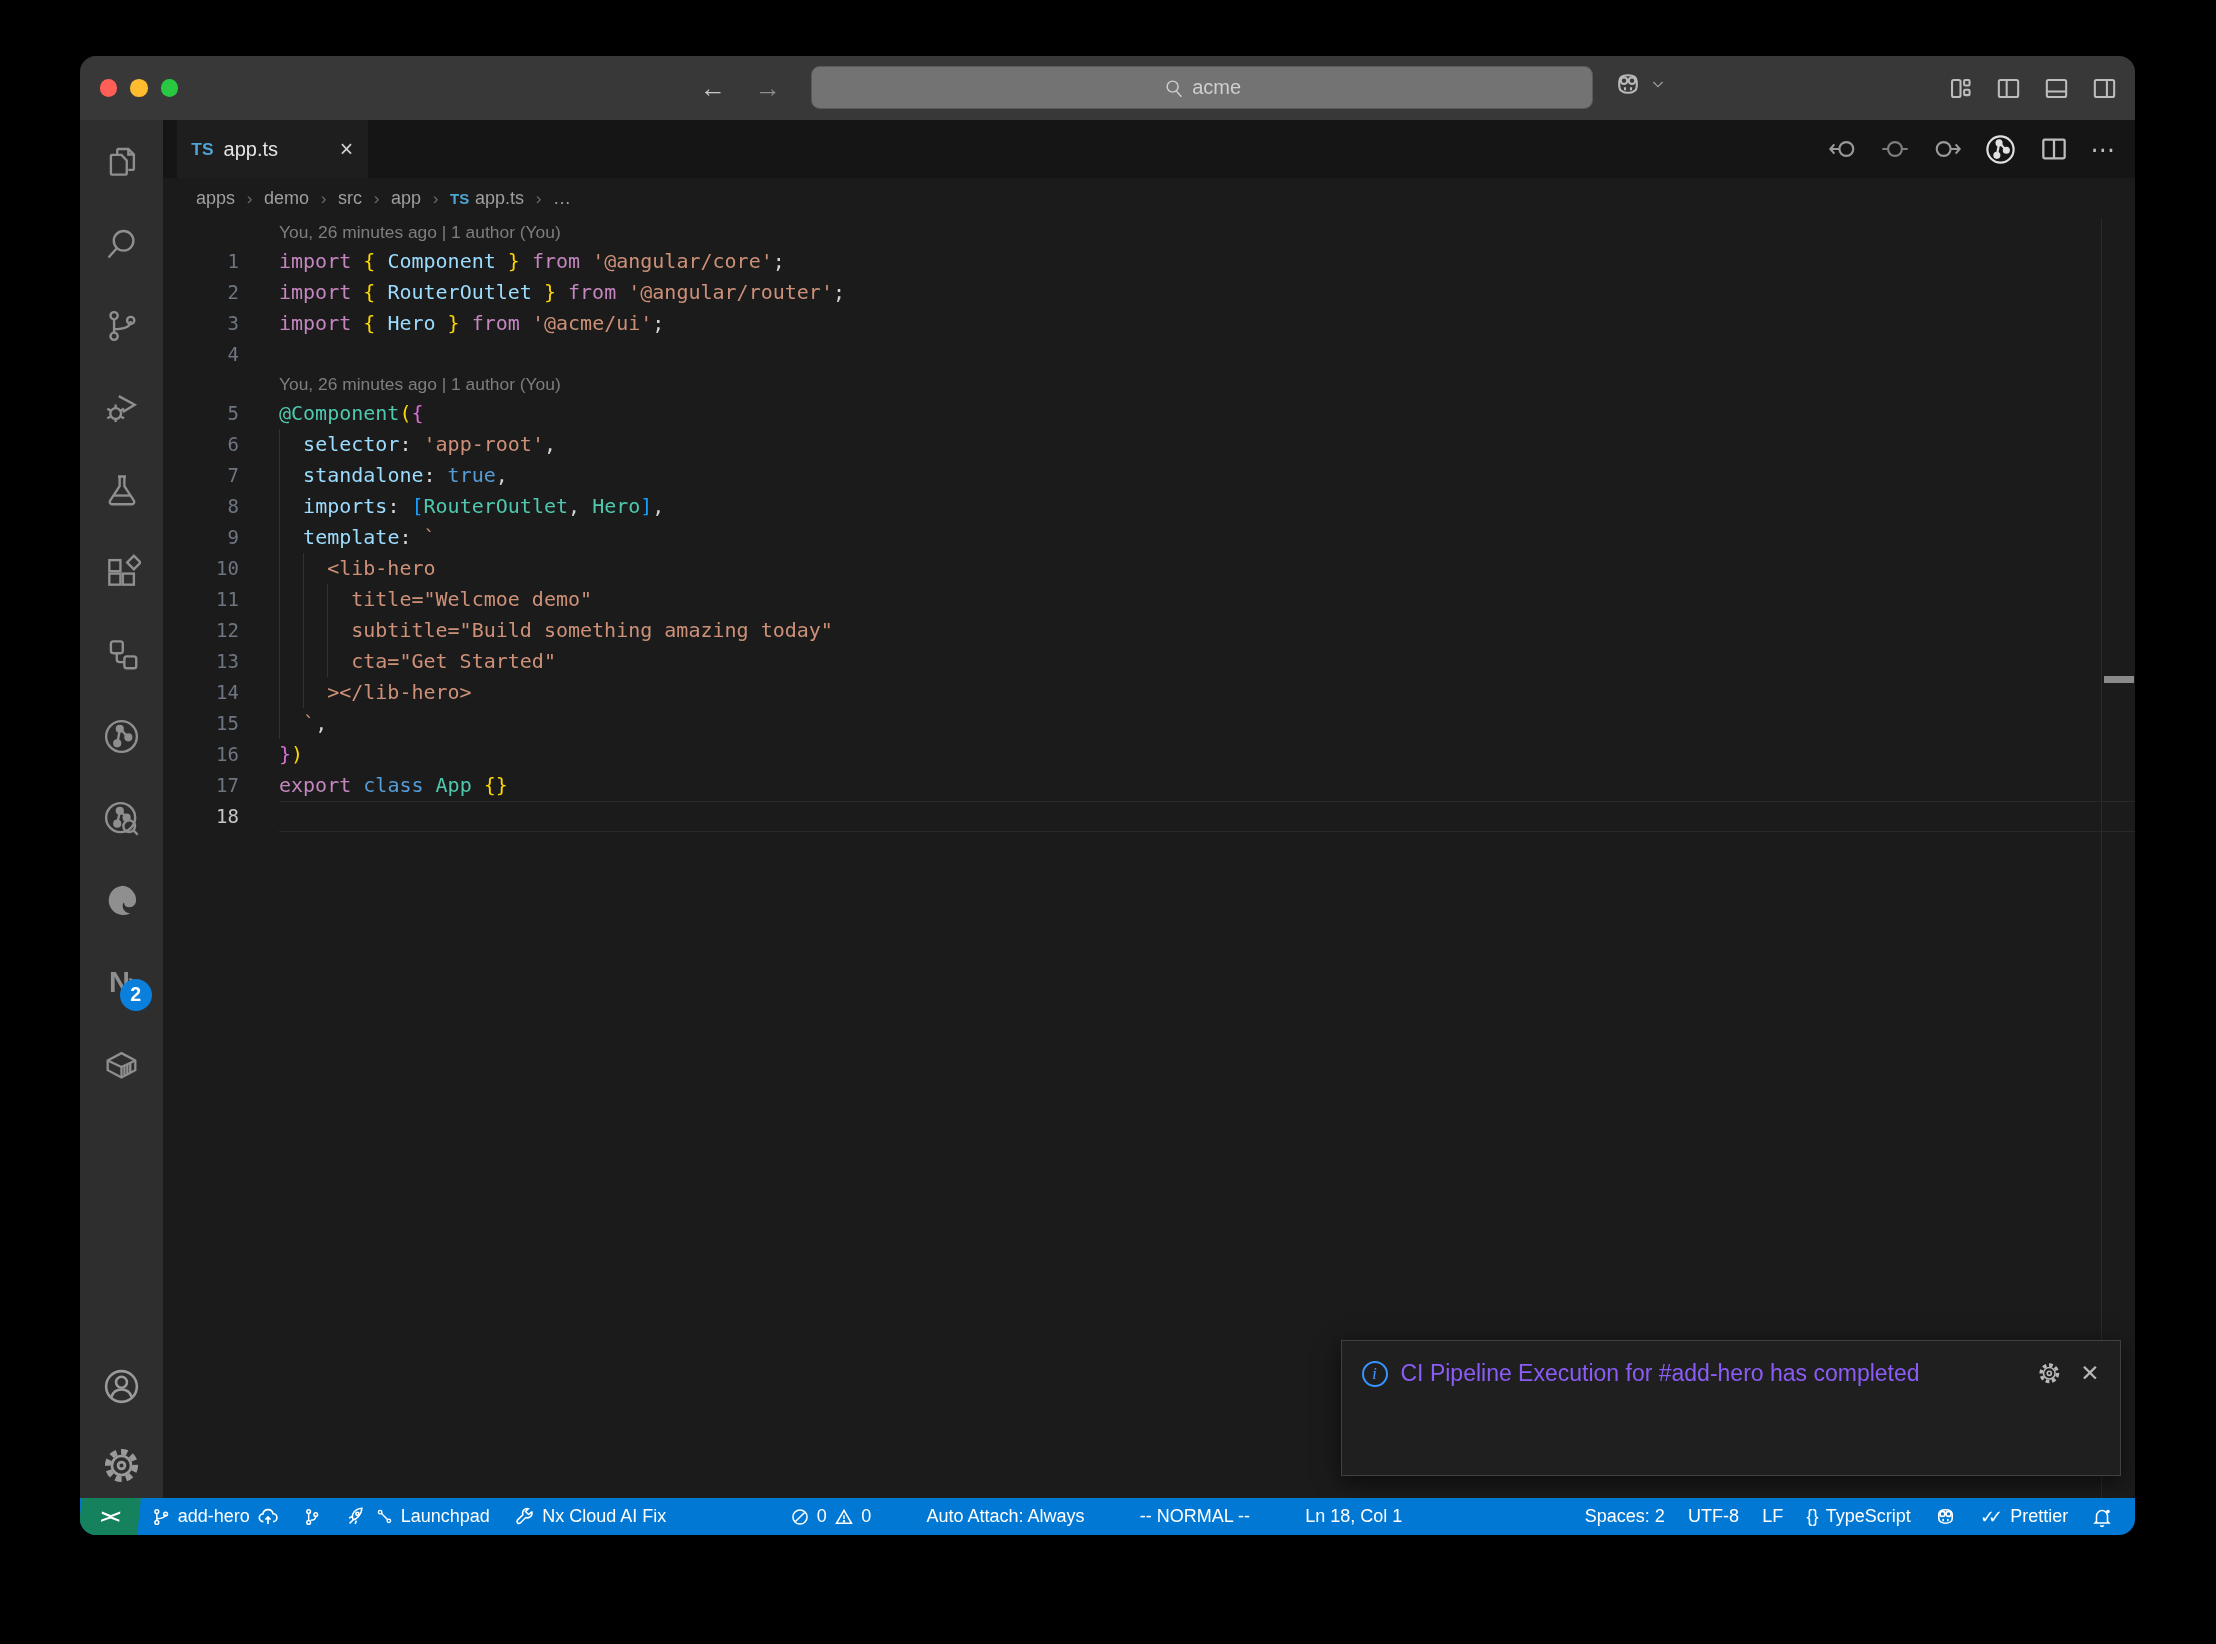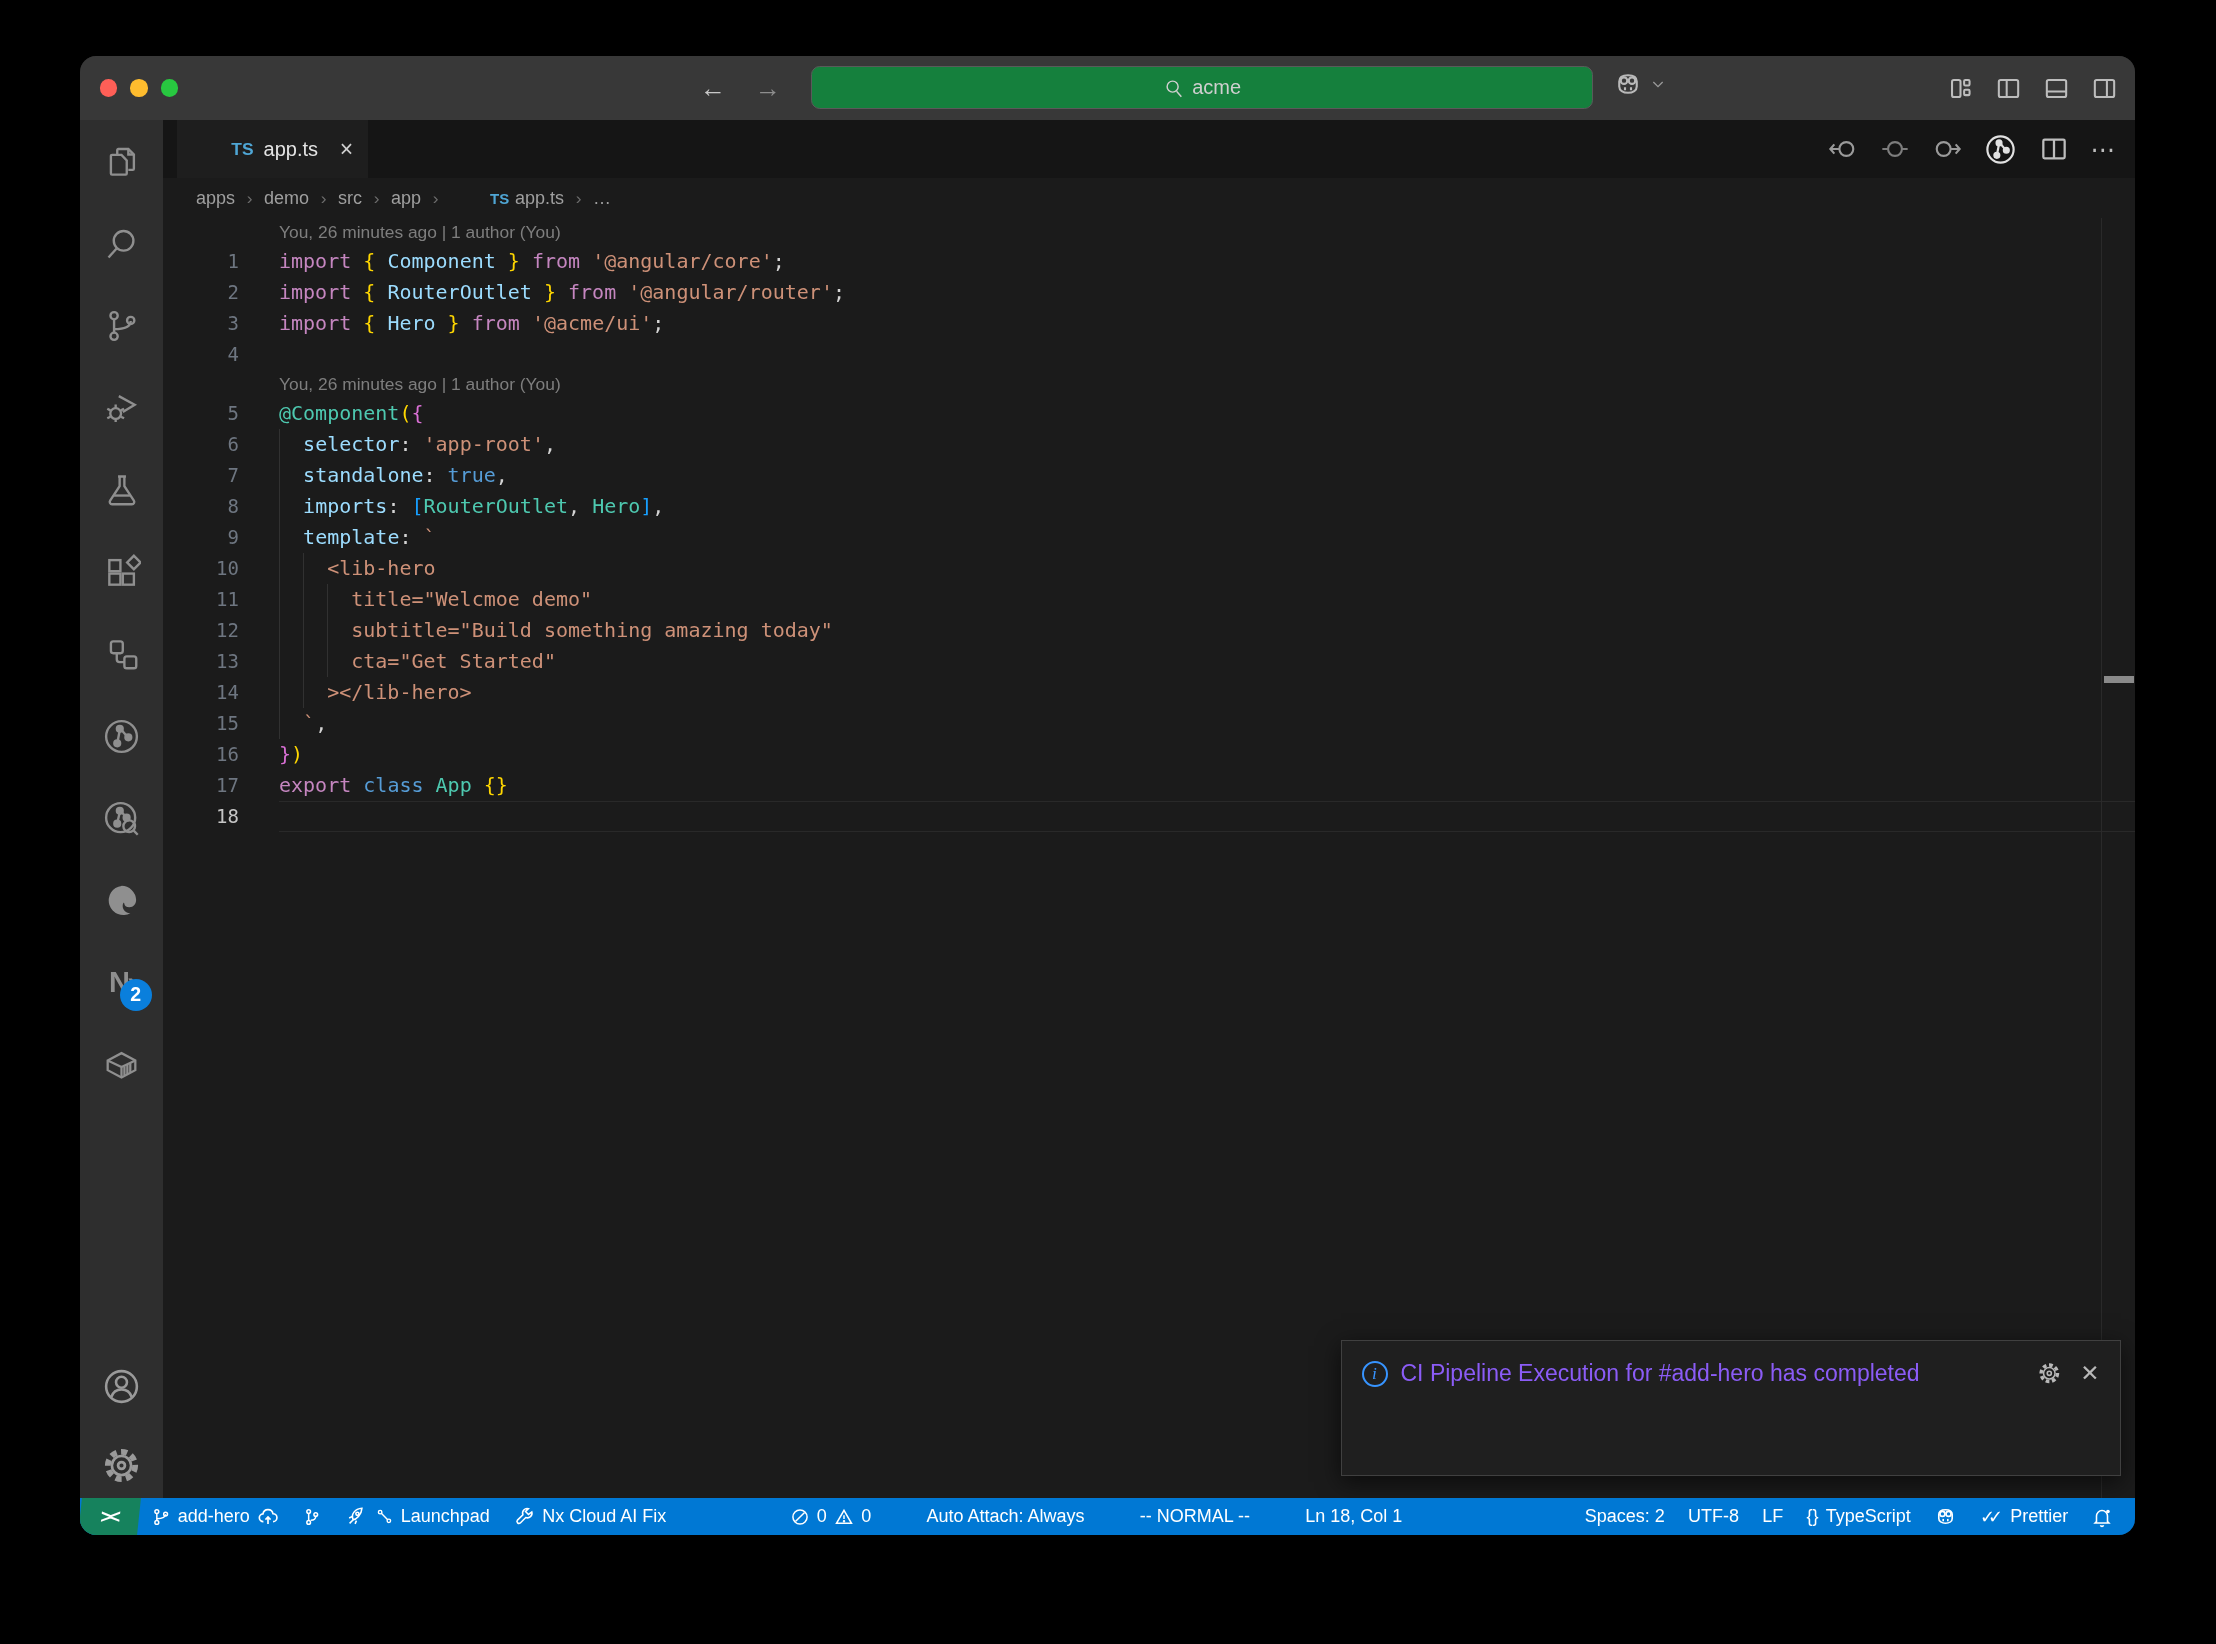--- a/index.html
+++ b/index.html
@@ -10,21 +10,21 @@
             box-shadow:0 22px 65px rgba(0,0,0,.8); }
 
   
   .titlebar { position:absolute; top:0; left:0; right:0; height:64px; background:#383838;
               display:flex; align-items:center; }
   .traffic { display:flex; gap:13px; margin-left:20px; }
   .traffic span { width:17.4px; height:17.4px; border-radius:50%; display:block; }
   .nav-arrows { position:absolute; left:620px; display:flex; gap:29px; color:#c8c8c8; font-size:26px; }
   .nav-arrows .fwd { color:#8d8d8d; }
   .searchbox { position:absolute; left:731px; top:10px; width:782px; height:43px;
-               background:#15803d; border:1.4px solid #5a5a5a; border-radius:8.7px;
+               background:#737373; border:1.4px solid #5a5a5a; border-radius:8.7px;
                display:flex; align-items:center; justify-content:center; gap:7.2px;
                color:#cfcfcf; font-size:20px; }
   .copilot-tb { position:absolute; left:1533px; top:13px; display:flex; align-items:center; gap:7.2px; color:#b9b9b9; }
   .tb-right { position:absolute; right:16px; display:flex; gap:19px; }
   .tb-right svg { display:block; }
 
   
   .activitybar { position:absolute; top:64px; bottom:37px; left:0; width:83px; background:#2e2e2e;
                  display:flex; flex-direction:column; align-items:center; padding:19px 0 10px; }
   .ab-icon { width:46px; height:46px; margin-bottom:36px; display:flex; align-items:center;
@@ -34,21 +34,21 @@
   .badge { position:absolute; right:-7.2px; bottom:-5.8px; min-width:32px; height:32px; border-radius:50%;
            color:#fff; font-size:19.5px; font-weight:bold; display:flex; align-items:center; justify-content:center; }
   .nx-glyph { font-size:29px; font-weight:bold; color:#8f8f8f; letter-spacing:-2.9px; font-family:"Liberation Sans",sans-serif; }
 
   
   .main { position:absolute; left:83px; right:0; top:64px; bottom:37px; background:#1b1b1b; }
   .tabstrip { position:absolute; top:0; left:0; right:0; height:58px; background:#151515;
               display:flex; align-items:stretch; }
   .tab { width:191px; margin-left:13.8px; background:#1e1e1e; display:flex; align-items:center;
          gap:10px; padding:0 14.5px; color:#e4e4e4; font-size:20px; }
-  .ts-badge { color:#4fa6d5; font-weight:bold; font-size:17.4px;margin-left:40px; }
+  .ts-badge { color:#4fa6d5; font-weight:bold; font-size:17.4px; }
   .tab .close { margin-left:auto; color:#cfcfcf; font-size:23px; }
   .ed-actions { margin-left:auto; display:flex; align-items:center; gap:20px; padding-right:20px; color:#9a9a9a; }
   .breadcrumbs { position:absolute; top:58px; left:0; right:0; height:41px; display:flex;
                  align-items:center; gap:11.6px; padding-left:33px; color:#9f9f9f; font-size:18px; }
   .breadcrumbs .sep { color:#6d6d6d; font-size:17.4px; }
   .breadcrumbs .crumb { display:flex; align-items:center; gap:5.8px; }
 
   
   .codearea { position:absolute; top:98px; left:0; right:0; bottom:0; overflow:hidden;
               font-family:"DejaVu Sans Mono", monospace; font-size:20px; }

